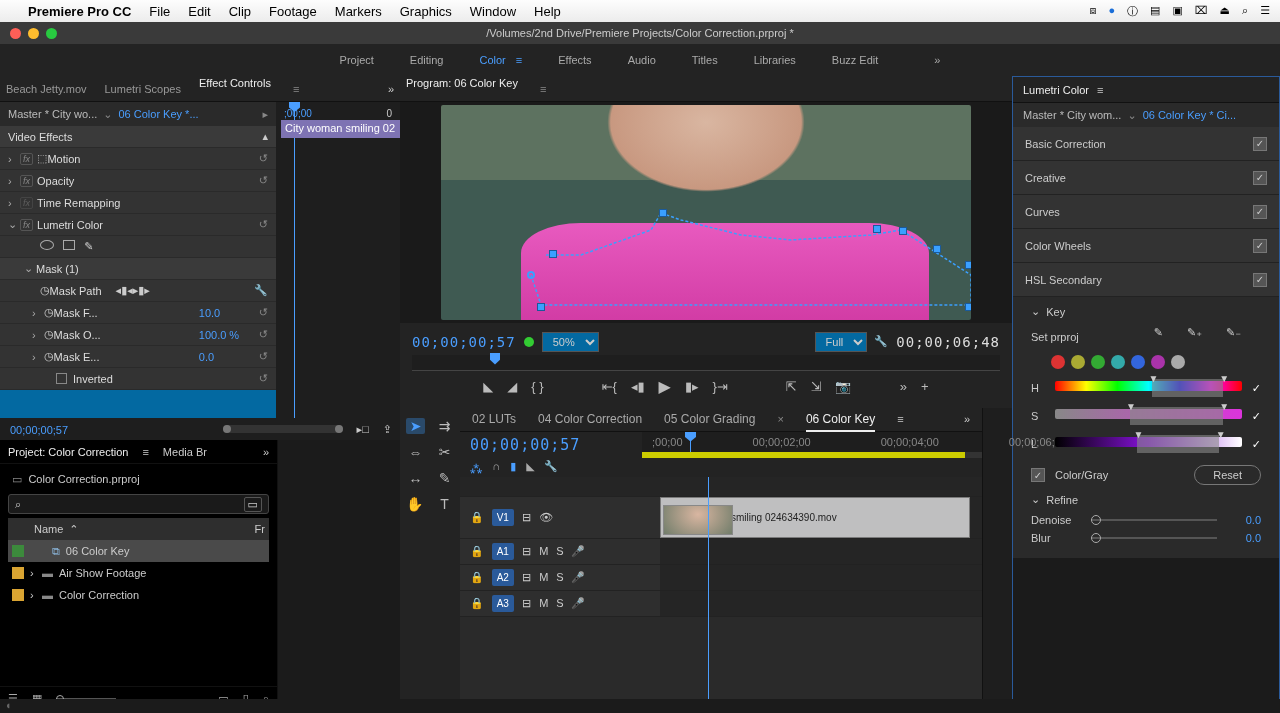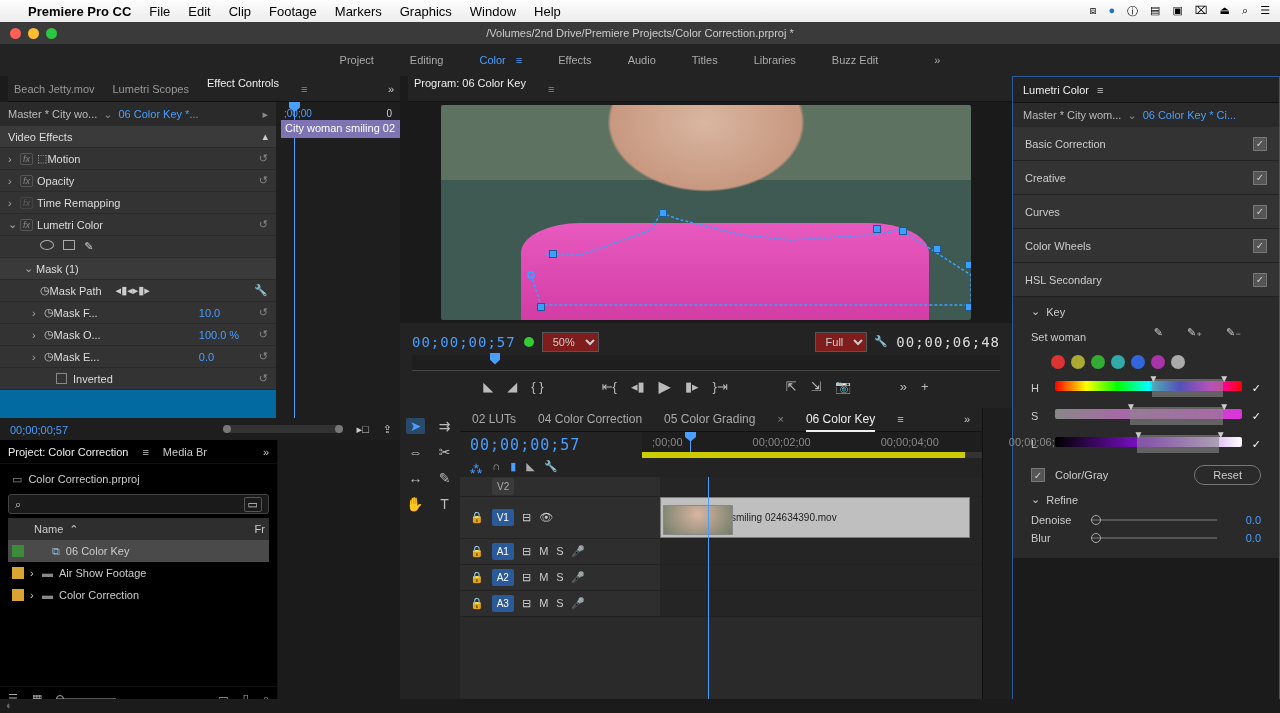--- a/index.html
+++ b/index.html
@@ -16,21 +16,21 @@
 .traffic .r { background: #ff5f57; } .traffic .y { background: #ffbd2e; } .traffic .g { background: #28c940; }
 .titlebar .title { position: absolute; left: 0; right: 0; text-align: center; pointer-events: none; }
 .workspace-bar { background: #232323; height: 32px; display: flex; align-items: center; justify-content: center; gap: 36px; color: #aaa; font-size: 12px; }
 .workspace-bar .ws { cursor: pointer; }
 .workspace-bar .ws.active { color: #4a9eff; }
 .workspace-bar .menu-icon { color: #4a9eff; margin-left: -26px; }
 .columns { display: flex; height: 637px; }
 .col-left { width: 400px; display: flex; flex-direction: column; }
 .col-mid { flex: 1; display: flex; flex-direction: column; }
 .col-right { width: 268px; display: flex; flex-direction: column; border: 1px solid #2a5a9a; }
-.panel-tabs { background: #232323; height: 26px; display: flex; align-items: center; border-bottom: 1px solid #111; padding: 0 6px; gap: 18px; font-size: 12px; margin-left: 8px; }
+.panel-tabs { background: #232323; height: 26px; display: flex; align-items: center; border-bottom: 1px solid #111; padding: 0 6px; gap: 18px; font-size: 12px; }
 .panel-tabs .tab { color: #999; cursor: pointer; }
 .panel-tabs .tab.active { color: #eee; border-bottom: 2px solid #eee; padding-bottom: 16px; margin-bottom: -6px; }
 .panel-tabs .hamb { margin-left: 4px; color: #888; }
 
 .ec-header { background: #2a2a2a; height: 24px; display: flex; align-items: center; padding: 0 8px; gap: 6px; }
 .ec-header .sel { color: #bbb; } .ec-header .blue { color: #4a9eff; }
 .ec-row { background: #333; height: 22px; display: flex; align-items: center; padding: 0 8px; border-bottom: 1px solid #2a2a2a; }
 .ec-row.dark { background: #3a3a3a; }
 .ec-row .tw { width: 10px; color: #aaa; margin-right: 2px;}
 .ec-row .fx { font-style: italic; color: #888; margin-right: 4px; border:1px solid #555; border-radius:2px; padding:0 2px; font-size:9px;}
@@ -51,21 +51,21 @@
 }
 .video-frame .shirt { position:absolute; bottom:0; left:15%; right:8%; height:45%;
   background: linear-gradient(180deg, #e85abf 0%, #d23ca5 100%); border-radius: 60px 60px 0 0 / 30px 30px 0 0;}
 .mask-poly { position:absolute; fill:none; stroke:#3aa0ff; stroke-width:1.5; }
 .mask-handle { position:absolute; width:8px; height:8px; background:#3aa0ff; border:1px solid #1a5a9a;}
 .control-bar { background: #232323; padding: 6px 12px; }
 .cb-row { display: flex; align-items: center; gap: 8px; height: 26px; }
 .cb-row .tc { color: #4a9eff; font-size: 14px; font-family: monospace; letter-spacing: 1px; }
 .cb-row .dur { color: #ddd; font-size: 14px; font-family: monospace; letter-spacing: 1px; }
 .cb-row .dot { width:10px;height:10px;border-radius:50%;background:#3c3; }
-.cb-row select { background:#7f1d1d; color:#ccc; border:1px solid #555; padding:2px 6px;}
+.cb-row select { background:#0369a1; color:#ccc; border:1px solid #555; padding:2px 6px;}
 .transport { display:flex; gap:14px; align-items:center; justify-content:center; padding:6px 0;}
 .transport span { color:#bbb; font-size:13px; cursor:pointer;}
 .ruler { height:16px; background:#1e1e1e; position:relative; border-bottom:1px solid #444;}
 .ruler .playhead { position:absolute; top:-2px; width:10px; height:12px; background:#4a9eff; clip-path: polygon(0 0,100% 0,100% 60%,50% 100%,0 60%);}
 
 .lower { display: flex; height: 270px; }
 .project-panel { width: 278px; background:#000000; border-right:1px solid #111; display:flex; flex-direction:column;}
 .proj-tabs { height:24px; display:flex; align-items:center; padding:0 8px; gap:14px; border-bottom:1px solid #111;}
 .proj-body { flex:1; padding:4px 8px;}
 .proj-row { display:flex; align-items:center; height:22px; gap:6px; padding:0 4px;}
@@ -445,24 +445,20 @@
             <span>00;00;02;00</span>
             <span>00;00;04;00</span>
             <span>00;00;06;00</span>
             <div class="ph"></div>
           </div>
           <div style="height:6px; background:linear-gradient(90deg,#cc0 0%,#cc0 95%,#333 95%); margin-bottom:2px;"></div>
         </div>
       </div>
       <div class="tl-tracks" style="position:relative;">
         <div class="tl-track" style="height:20px">
-          <div class="tl-th">
-                <span style="width:14px"></span>
-                <span class="tn v2">V2</span>
-              </div>
           <div class="tl-lane"></div>
         </div>
         <div class="tl-track video">
           <div class="tl-th">
             <span>🔒</span>
             <span class="tn">V1</span>
             <span>⊟</span>
             <span>👁</span>
           </div>
           <div class="tl-lane">
@@ -542,21 +538,21 @@
   <div class="lum-section">
     <span>HSL Secondary</span>
     <span class="lum-check">✓</span>
   </div>
   <div class="lum-sub">
     <div class="subhead">
           <span>⌄</span>
           <span>Key</span>
         </div>
     <div style="display:flex; align-items:center; margin-bottom:8px;">
-      <span>Set woman</span>
+      <span>Set prproj</span>
       <div class="lum-eyedrop" style="flex:1">
         <span>✎</span>
         <span>✎₊</span>
         <span>✎₋</span>
       </div>
     </div>
     <div class="lum-colors">
       <span style="background:#d33"></span>
       <span style="background:#aa3"></span>
       <span style="background:#3a3"></span>

